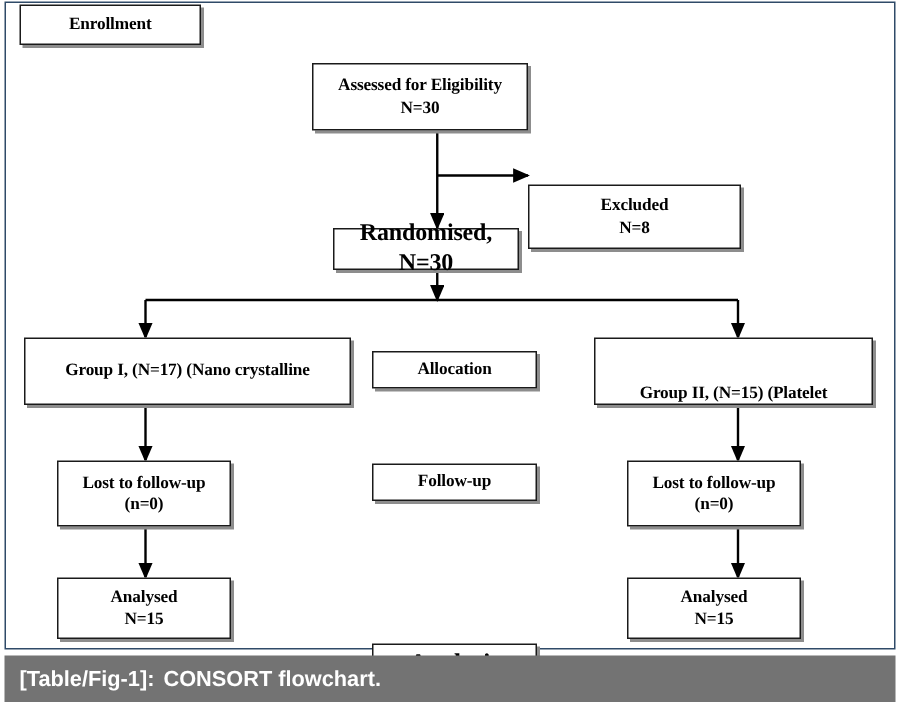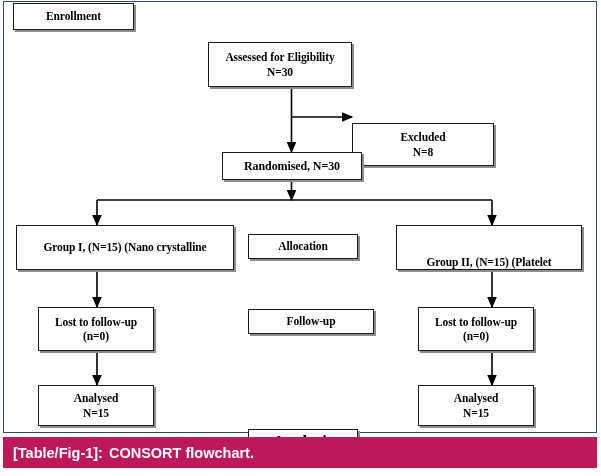--- a/index.html
+++ b/index.html
@@ -46,39 +46,39 @@
     text-align: center;
     font-weight: bold;
     color: #000000;
     line-height: 1.25;
     letter-spacing: -0.1px;
   }
   .node .line { display: block; }
   .n-enrollment  { left: 13px;  top: 3px;  width: 121px; height: 27px;  font-size: 11.5px; }
   .n-assessed    { left: 208px; top: 42px;  width: 144px; height: 45px;  font-size: 11.5px; }
   .n-excluded    { left: 352px; top: 95px;  width: 142px; height: 43px;  font-size: 11.5px; margin-top: 28px; }
-  .n-randomised  { left: 222px; top: 152px; width: 140px; height: 28px;  font-size: 12px; }
+  .n-randomised  { left: 222px; top: 152px; width: 124px; height: 28px;  font-size: 16px; }
   .n-group1      { left: 16px;  top: 225px; width: 218px; height: 45px;  font-size: 11.5px; }
   .n-group2      { left: 396px; top: 225px; width: 186px; height: 45px;  font-size: 11.5px; align-items: flex-end; }
   .n-allocation  { left: 248px; top: 234px; width: 110px; height: 25px;  font-size: 11.5px; text-align: center; }
   .n-lost1       { left: 38px;  top: 307px; width: 116px; height: 44px;  font-size: 11.5px; }
-  .n-followup    { left: 248px; top: 309px; width: 126px; height: 25px;  font-size: 11.5px; }
+  .n-followup    { left: 248px; top: 309px; width: 110px; height: 25px;  font-size: 11.5px; }
   .n-lost2       { left: 418px; top: 307px; width: 116px; height: 44px;  font-size: 11.5px; }
   .n-analysed1   { left: 38px;  top: 385px; width: 116px; height: 41px;  font-size: 11.5px; }
   .n-analysis    { left: 248px; top: 386px; width: 110px; height: 25px;  font-size: 17px; margin-top: 43px; }
   .n-analysed2   { left: 418px; top: 385px; width: 116px; height: 41px;  font-size: 11.5px; }
 
   
   #caption-bar {
     position: absolute;
     left: 3px;
     top: 437px;
     width: 594px;
     height: 31px;
-    background: #be185d;
+    background: #737373;
     box-sizing: border-box;
     display: flex;
     align-items: center;
     padding-left: 10px;
     font-family: "Liberation Sans", "DejaVu Sans", sans-serif;
     color: #ffffff;
     font-size: 14.5px;
   }
   #caption-label {
     font-weight: bold;
@@ -141,21 +141,21 @@
       <span class="line">N=8</span>
     </div>
   </div>
 
   <div class="node n-randomised">
     <span class="line">Randomised, N=30</span>
   </div>
 
   <div class="node n-group1">
     <div>
-      <span class="line">Group I, (N=15) (Nano crystalline</span>
+      <span class="line">Group I, (N=17) (Nano crystalline</span>
     </div>
   </div>
 
   <div class="node n-allocation">
     <span class="line">Allocation</span>
   </div>
 
   <div class="node n-group2">
     <div>
       <span class="line">Group II, (N=15) (Platelet</span>

